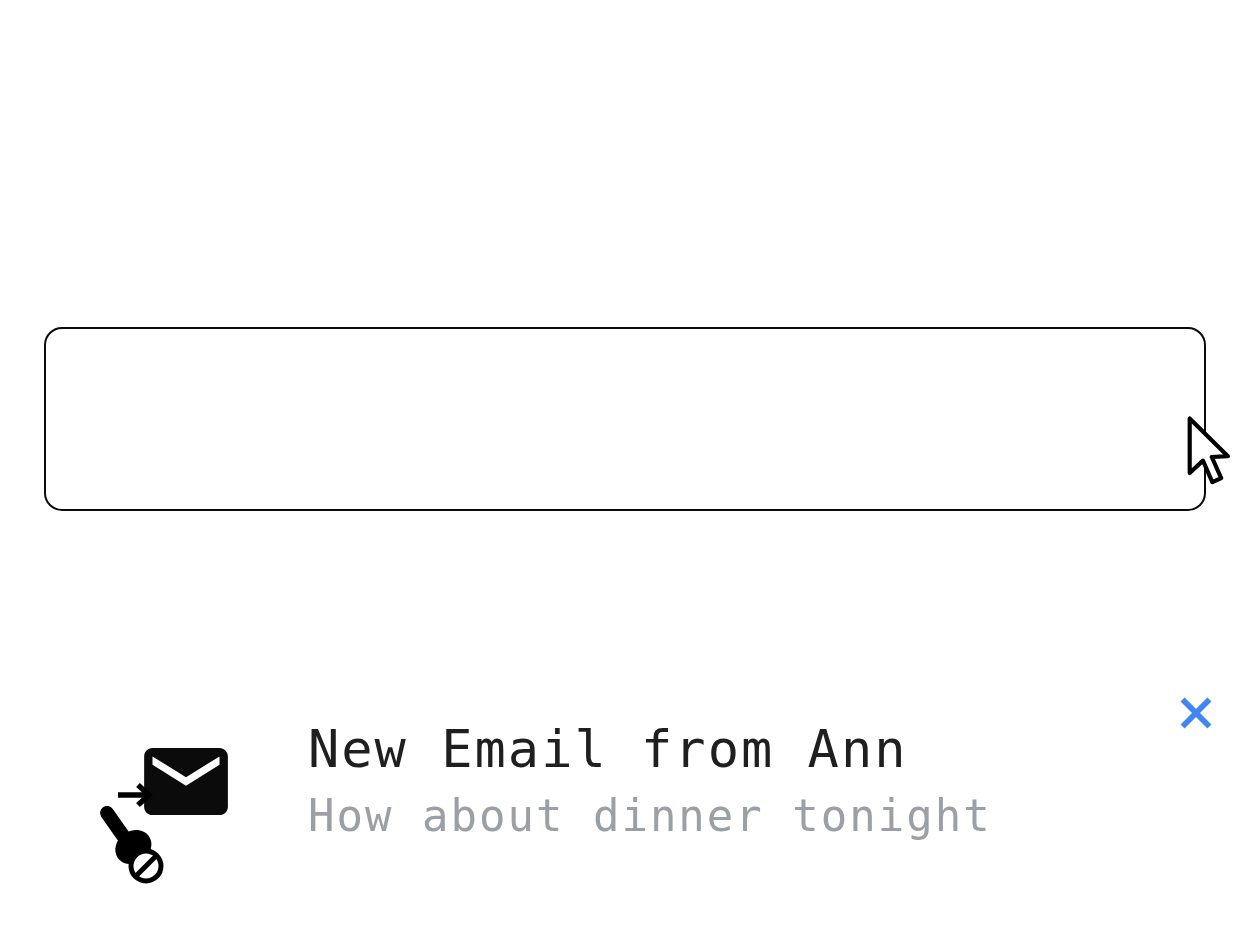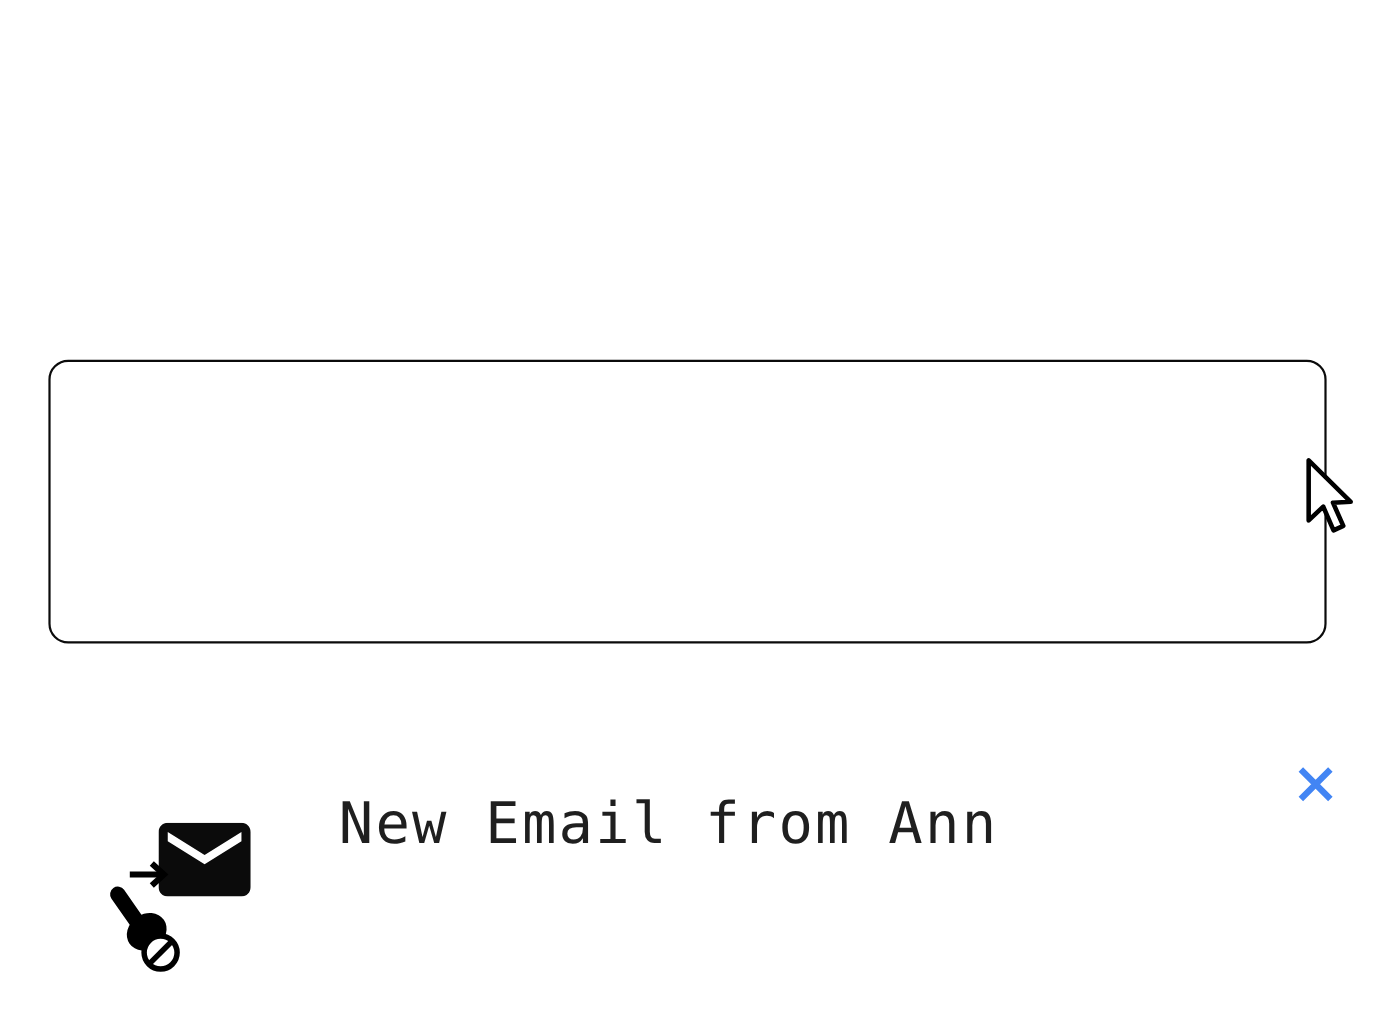--- a/index.html
+++ b/index.html
@@ -16,21 +16,21 @@
   }
   .stage {
     position: absolute;
     inset: 0;
   }
   .card {
     position: absolute;
     left: 44px;
     top: 327px;
     width: 1162px;
-    height: 258px;
+    height: 184px;
     box-sizing: border-box;
     border: 2.5px solid #0b0b0b;
     border-radius: 18px;
     background: #ffffff;
   }
   .email-icon-wrap {
     position: absolute;
     left: 98px;
     top: 419px;
     width: 84px;
@@ -96,20 +96,21 @@
   <div class="card">
 
     <span class="email-icon-wrap">
       <svg viewBox="2 4 20 16" width="84" height="67">
         <path d="M20 4H4c-1.1 0-1.99.9-1.99 2L2 18c0 1.1.9 2 2 2h16c1.1 0 2-.9 2-2V6c0-1.1-.9-2-2-2zm0 4l-8 5-8-5V6l8 5 8-5v2z" fill="#0b0b0b"></path>
       </svg>
     </span>
 
     <div class="notif-title">New Email from Ann</div>
 
+    <div class="notif-subtitle">How about dinner tonight</div>
 
     <button class="close-btn">
       <span>
         <svg viewBox="0 0 24 24" width="46" height="46">
           <path d="M5 5L19 19M19 5L5 19" stroke="#4285F4" stroke-width="3" fill="none"></path>
         </svg>
       </span>
     </button>
 
   </div>

